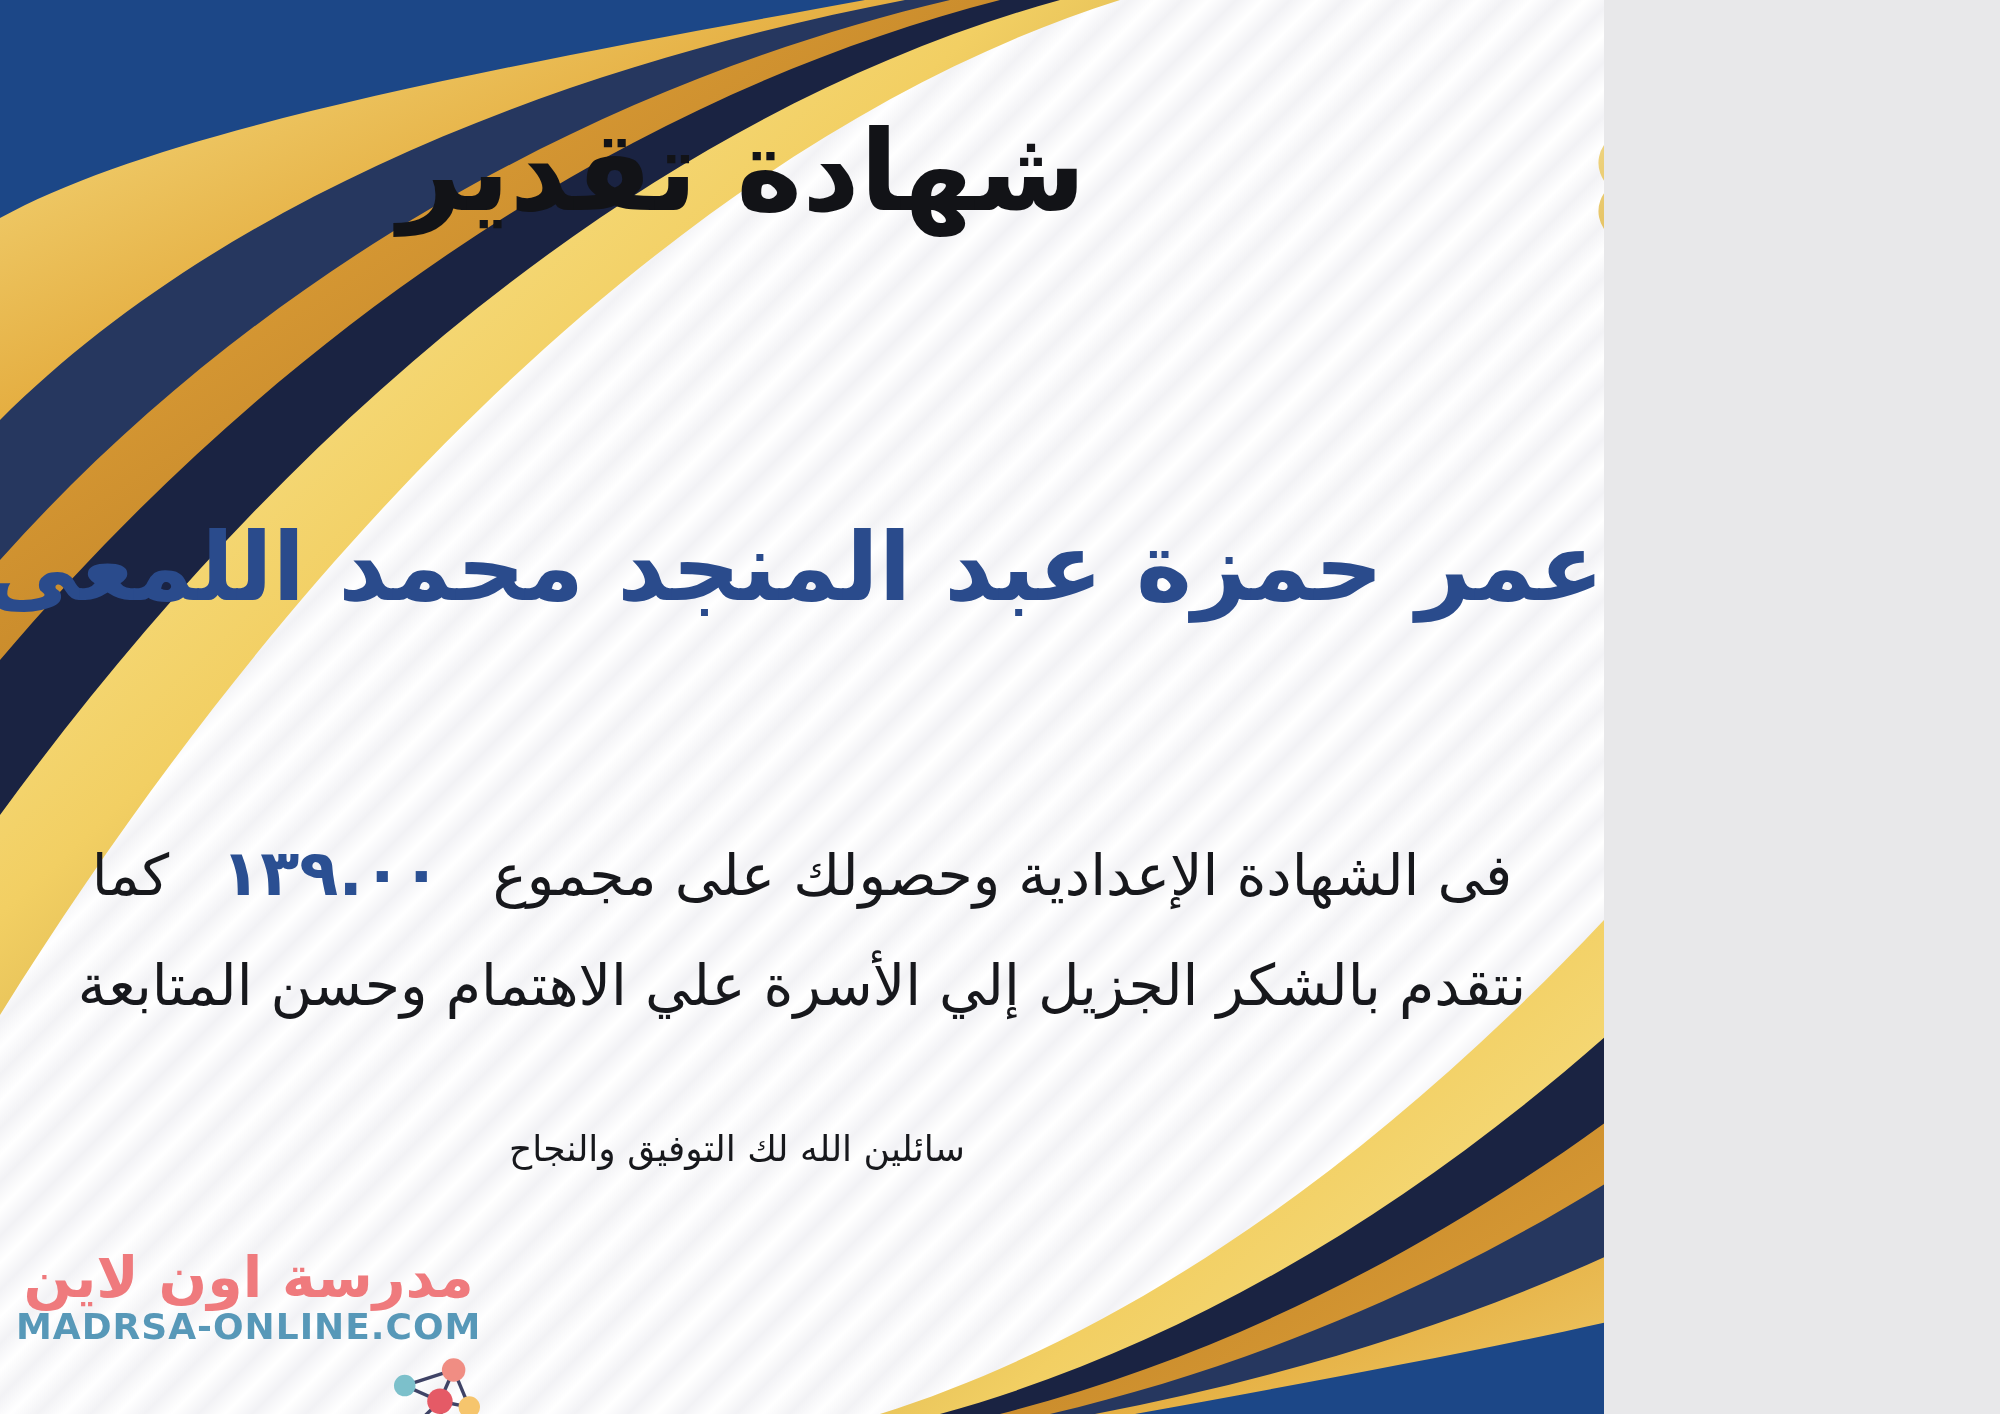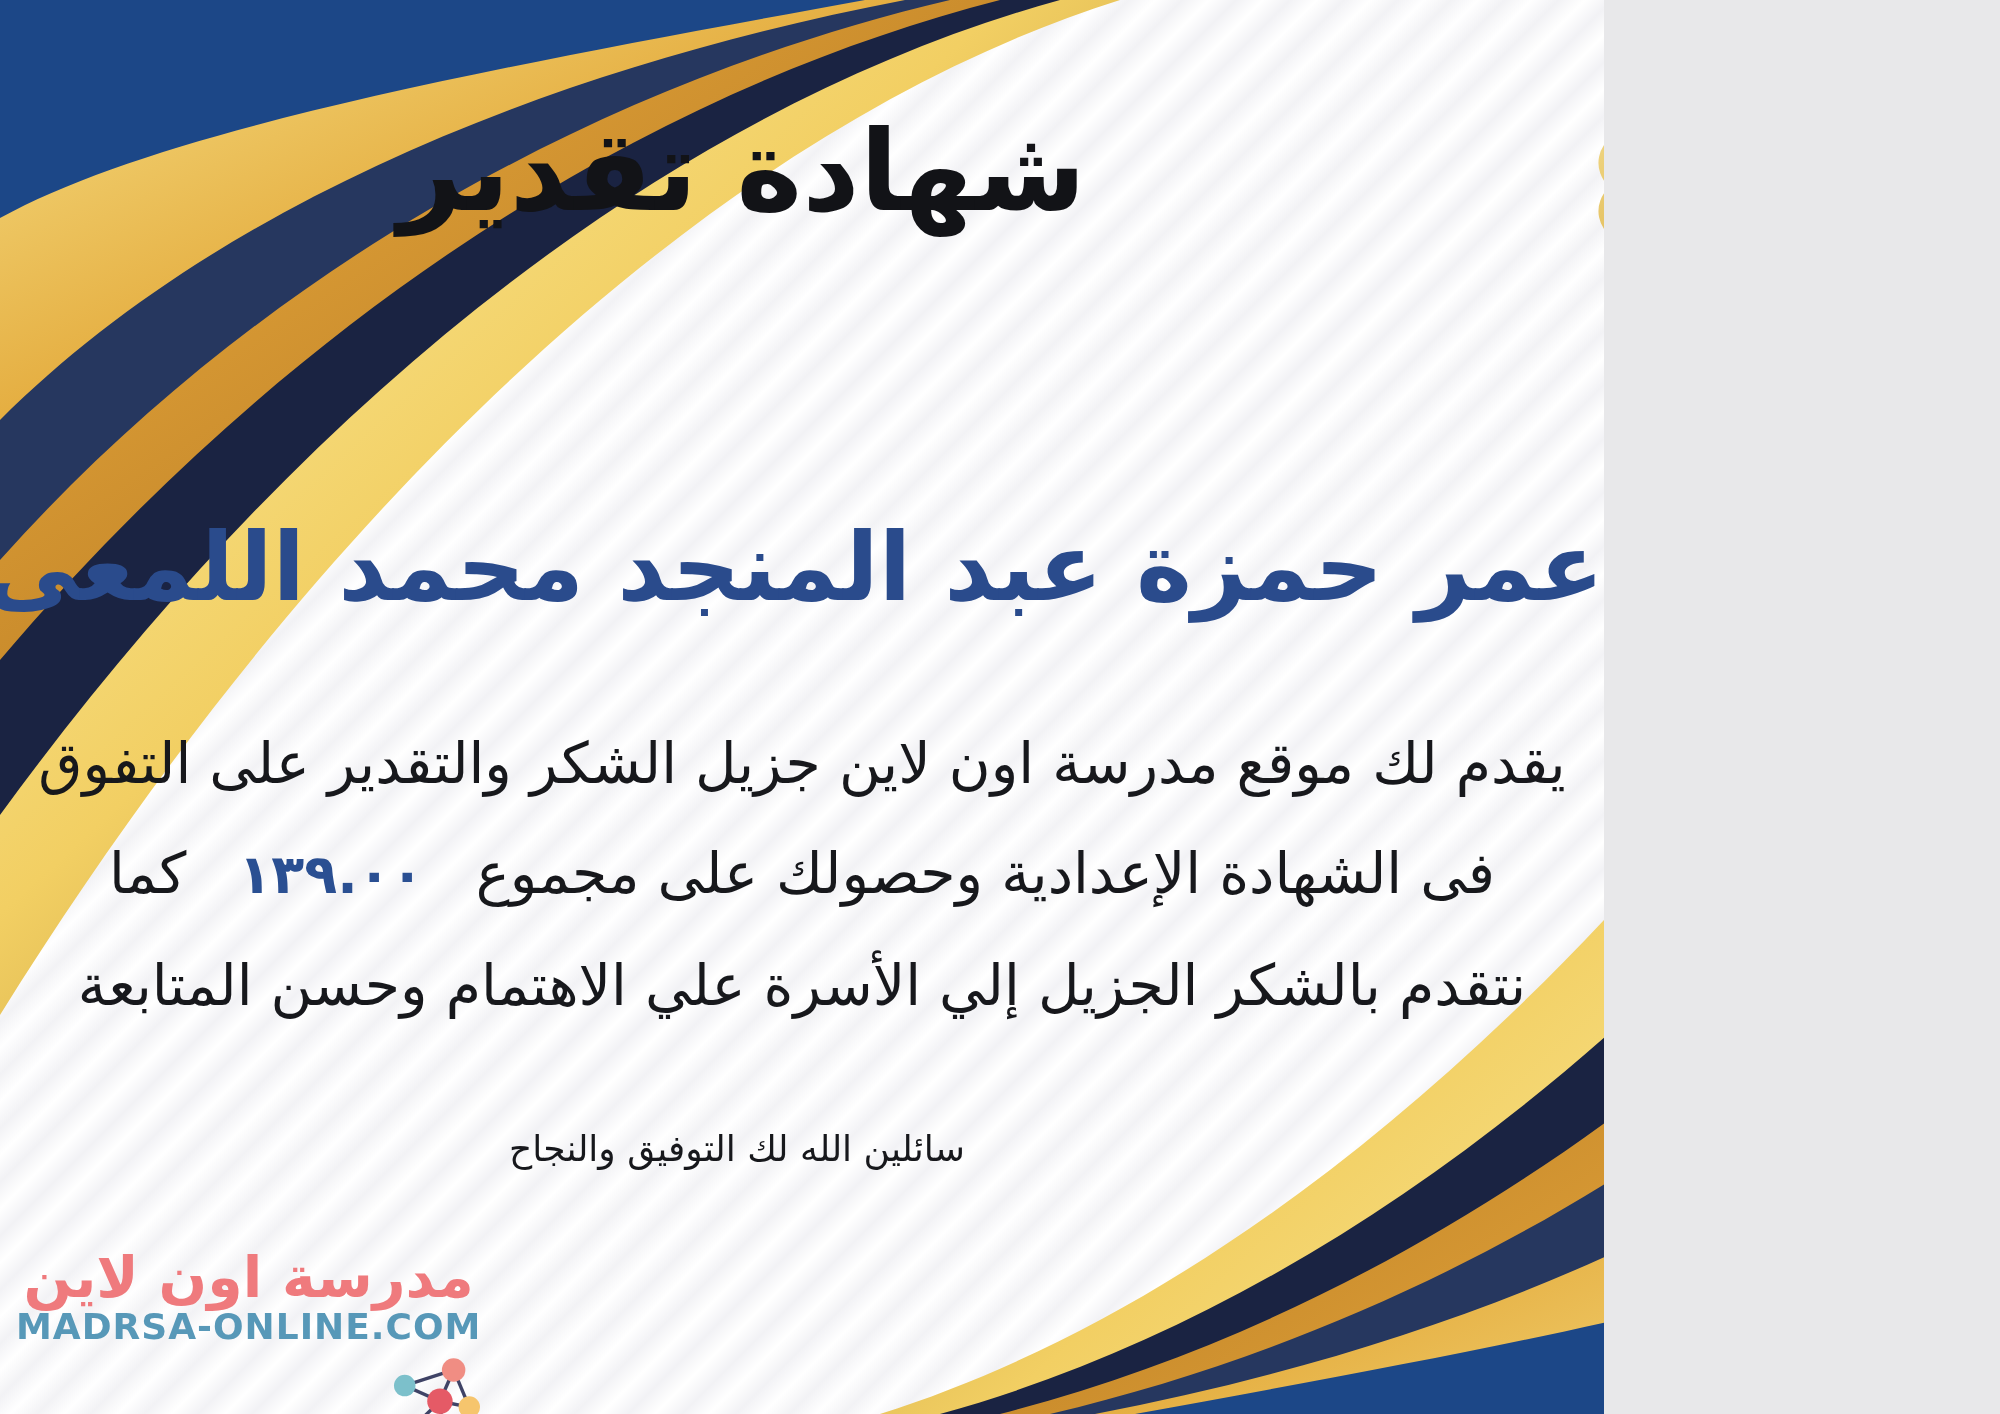--- a/index.html
+++ b/index.html
@@ -19,21 +19,21 @@
     position:absolute;top:512px;left:0;right:0;
     text-align:center;font-size:95px;font-weight:bold;color:#2a4b8c;
     direction:rtl;white-space:nowrap;padding-left:16px;
   }
   .body-text{
     position:absolute;top:708px;left:30px;right:30px;margin:0;
     text-align:center;font-size:57px;line-height:110px;color:#17181c;
     direction:rtl;
   }
   .score{
-    color:#2a4f92;font-weight:bold;font-size:54px;margin:4px 52px;
+    color:#2a4f92;font-weight:bold;font-size:64px;margin:4px 52px;
     letter-spacing:2px;
     text-align:center;
   }
   .closing{
     position:absolute;top:1128px;left:0;right:130px;
     text-align:center;font-size:36px;color:#17181c;direction:rtl;
   }
 
   
   .medal{position:absolute;left:1594px;top:28px;width:315px;height:400px;}
@@ -120,21 +120,21 @@
       <circle cx="100" cy="101" r="80" fill="#d4aa33"></circle>
     </svg>
     <div class="medal-core"></div>
   </div>
 
   <h1 class="title">شهادة تقدير</h1>
 
   <div class="student-name">عمر حمزة عبد المنجد محمد اللمعى</div>
 
   <p class="body-text">
-    <span>يقدم لك موقع مدرسة اون لاين جزيل الشكر والتقدير على التفوق</span><br>
+    <br>
     <span>فى الشهادة الإعدادية وحصولك على مجموع</span><span class="score">١٣٩.٠٠</span><span>كما</span><br>
     <span>نتقدم بالشكر الجزيل إلي الأسرة علي الاهتمام وحسن المتابعة</span>
   </p>
 
   <div class="closing">سائلين الله لك التوفيق والنجاح</div>
 
   <div class="logo">
     <div class="logo-text">
       <div class="logo-ar">مدرسة اون لاين</div>
       <div class="logo-domain">MADRSA-ONLINE.COM</div>

